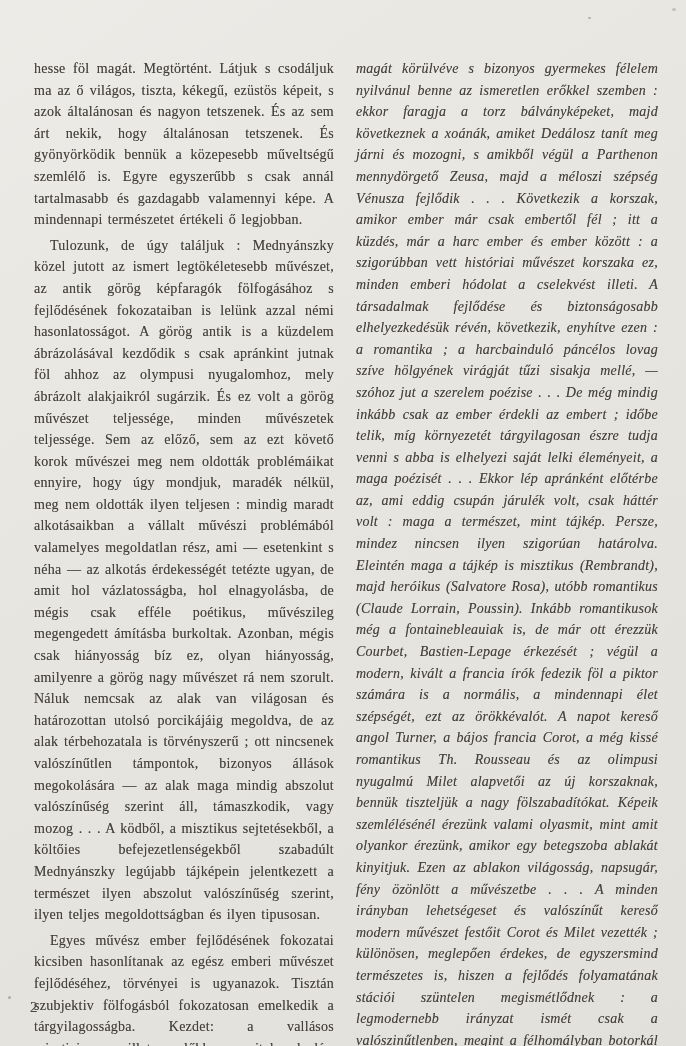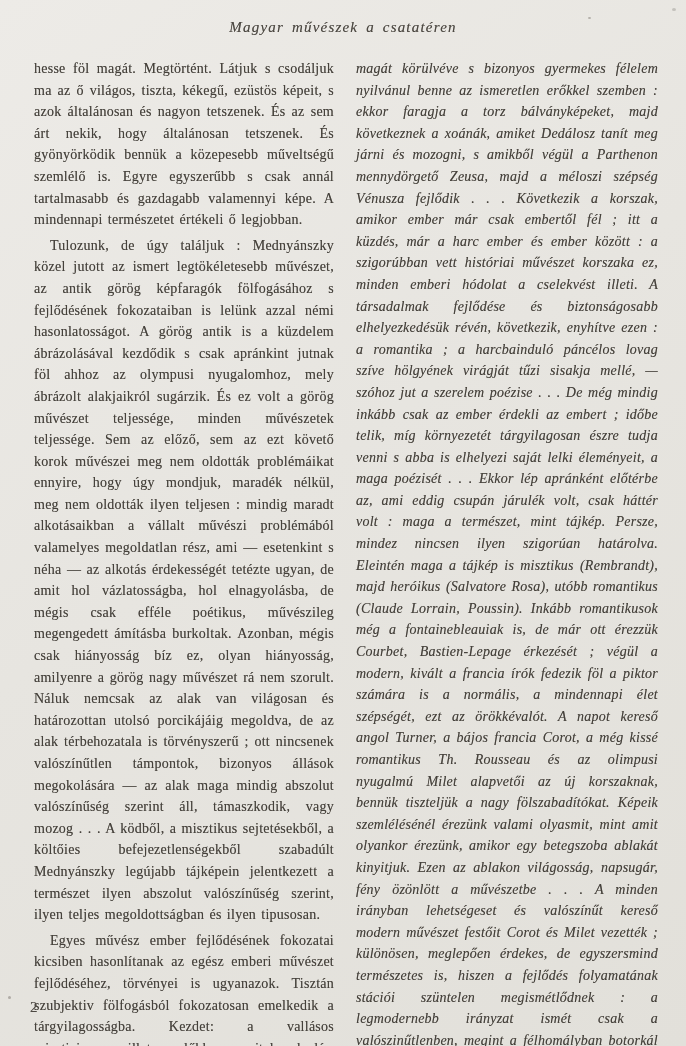--- a/index.html
+++ b/index.html
@@ -75,21 +75,20 @@
   }
   .speck-1 { left: 588px; top: 17px; width: 3px; height: 2px; }
   .speck-2 { left: 8px;  top: 996px; width: 3px; height: 3px; }
   .speck-3 { left: 672px; top: 8px; width: 4px; height: 3px; background: rgba(110,105,98,0.3); }
 </style>
 </head>
 <body>
 
 <div class="page">
 
-  <div class="running-header">Magyar művészek a csatatéren</div>
 
   <div class="col col-left">
       <p class="">hesse föl magát. Megtörtént. Látjuk s csodáljuk ma az ő világos, tiszta, kékegű, ezüstös képeit, s azok általánosan és nagyon tetszenek. És az sem árt nekik, hogy általánosan tetszenek. És gyönyörködik bennük a közepesebb műveltségű szemlélő is. Egyre egyszerűbb s csak annál tartalmasabb és gazdagabb valamennyi képe. A mindennapi természetet értékeli ő legjobban.</p>
       <p class="indent">Tulozunk, de úgy találjuk : Mednyánszky közel jutott az ismert legtökéletesebb művészet, az antik görög képfaragók fölfogásához s fejlődésének fokozataiban is lelünk azzal némi hasonlatosságot. A görög antik is a küzdelem ábrázolásával kezdődik s csak apránkint jutnak föl ahhoz az olympusi nyugalomhoz, mely ábrázolt alakjaikról sugárzik. És ez volt a görög művészet teljessége, minden művészetek teljessége. Sem az előző, sem az ezt követő korok művészei meg nem oldották problémáikat ennyire, hogy úgy mondjuk, maradék nélkül, meg nem oldották ilyen teljesen : mindig maradt alkotásaikban a vállalt művészi problémából valamelyes megoldatlan rész, ami — esetenkint s néha — az alkotás érdekességét tetézte ugyan, de amit hol vázlatosságba, hol elnagyolásba, de mégis csak efféle poétikus, művészileg megengedett ámításba burkoltak. Azonban, mégis csak hiányosság bíz ez, olyan hiányosság, amilyenre a görög nagy művészet rá nem szorult. Náluk nemcsak az alak van világosan és határozottan utolsó porcikájáig megoldva, de az alak térbehozatala is törvényszerű ; ott nincsenek valószínűtlen támpontok, bizonyos állások megokolására — az alak maga mindig abszolut valószínűség szerint áll, támaszkodik, vagy mozog . . . A ködből, a misztikus sejtetésekből, a költőies befejezetlenségekből szabadúlt Mednyánszky legújabb tájképein jelentkezett a természet ilyen abszolut valószínűség szerint, ilyen teljes megoldottságban és ilyen tipusosan.</p>
       <p class="indent">Egyes művész ember fejlődésének fokozatai kicsiben hasonlítanak az egész emberi művészet fejlődéséhez, törvényei is ugyanazok. Tisztán szubjektiv fölfogásból fokozatosan emelkedik a tárgyilagosságba. Kezdet: a vallásos miszticizmus, illetve előbb a sejtelmeskedés, majd a tisztultabb vallás, utóbb — a bensőséges hit megfogyatkozásával — ismét miszticizmus. A primitiv ember merő titokzatos talánytól érzi</p>
     </div>
 
   <div class="col col-right">
       <p class="">magát körülvéve s bizonyos gyermekes félelem nyilvánul benne az ismeretlen erőkkel szemben : ekkor faragja a torz bálványképeket, majd következnek a xoánák, amiket Dedálosz tanít meg járni és mozogni, s amikből végül a Parthenon mennydörgető Zeusa, majd a méloszi szépség Vénusza fejlődik . . . Következik a korszak, amikor ember már csak embertől fél ; itt a küzdés, már a harc ember és ember között : a szigorúbban vett históriai művészet korszaka ez, minden emberi hódolat a cselekvést illeti. A társadalmak fejlődése és biztonságosabb elhelyezkedésük révén, következik, enyhítve ezen : a romantika ; a harcbainduló páncélos lovag szíve hölgyének virágját tűzi sisakja mellé, — szóhoz jut a szerelem poézise . . . De még mindig inkább csak az ember érdekli az embert ; időbe telik, míg környezetét tárgyilagosan észre tudja venni s abba is elhelyezi saját lelki éleményeit, a maga poézisét . . . Ekkor lép apránként előtérbe az, ami eddig csupán járulék volt, csak háttér volt : maga a természet, mint tájkép. Persze, mindez nincsen ilyen szigorúan határolva. Eleintén maga a tájkép is misztikus (Rembrandt), majd heróikus (Salvatore Rosa), utóbb romantikus (Claude Lorrain, Poussin). Inkább romantikusok még a fontainebleauiak is, de már ott érezzük Courbet, Bastien-Lepage érkezését ; végül a modern, kivált a francia írók fedezik föl a piktor számára is a normális, a mindennapi élet szépségét, ezt az örökkévalót. A napot kereső angol Turner, a bájos francia Corot, a még kissé romantikus Th. Rousseau és az olimpusi nyugalmú Milet alapvetői az új korszaknak, bennük tiszteljük a nagy fölszabadítókat. Képeik szemlélésénél érezünk valami olyasmit, mint amit olyankor érezünk, amikor egy betegszoba ablakát kinyitjuk. Ezen az ablakon világosság, napsugár, fény özönlött a művészetbe . . . A minden irányban lehetségeset és valószínűt kereső modern művészet festőit Corot és Milet vezették ; különösen, meglepően érdekes, de egyszersmind természetes is, hiszen a fejlődés folyamatának stációi szüntelen megismétlődnek : a legmodernebb irányzat ismét csak a valószinűtlenben, megint a félhomályban botorkál . . .</p>
     </div>

